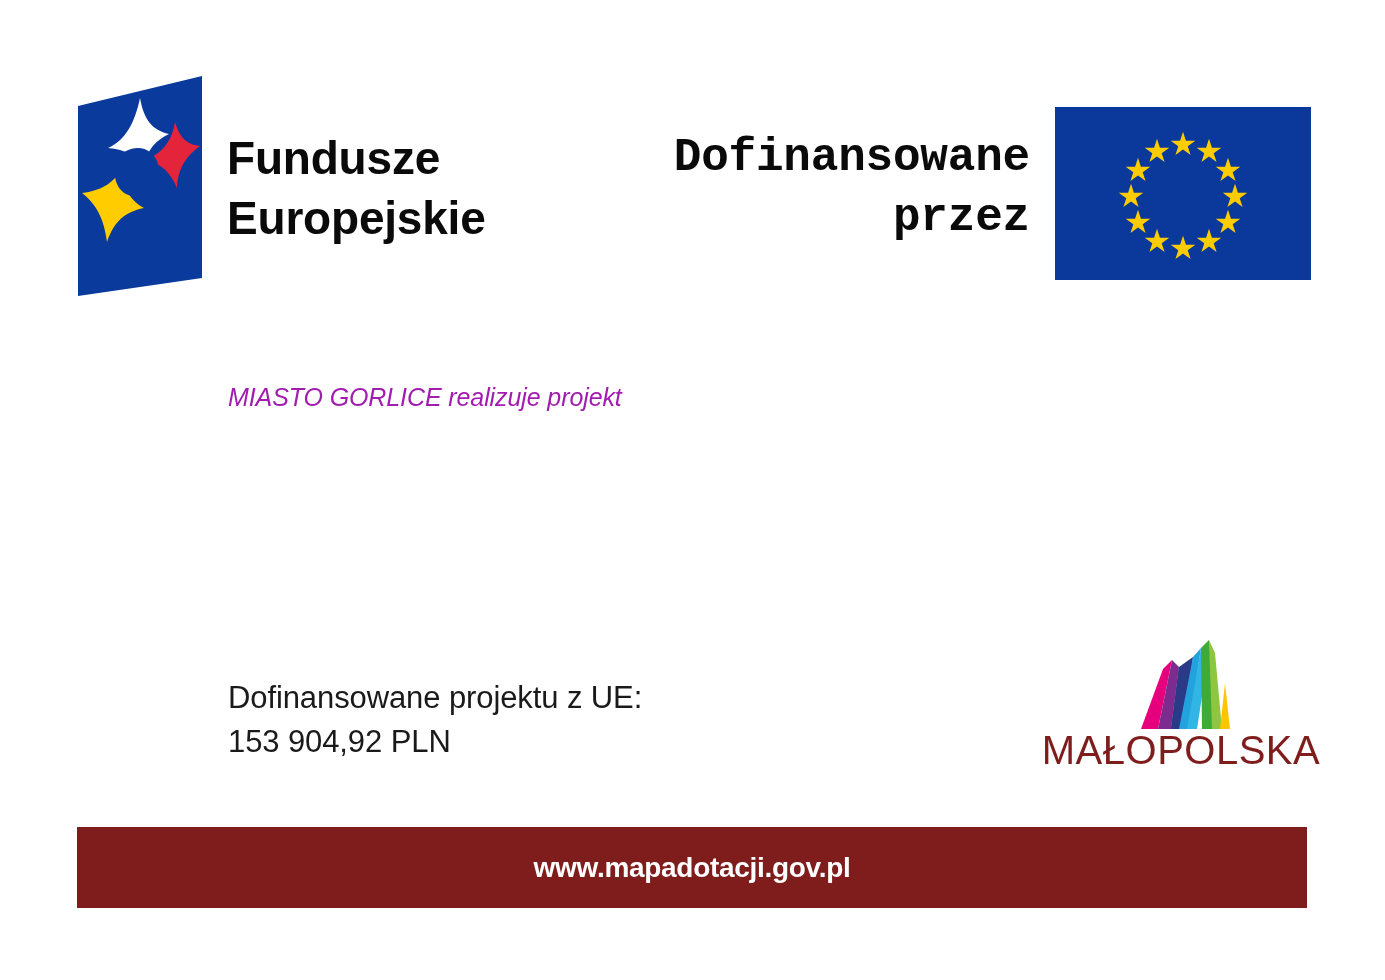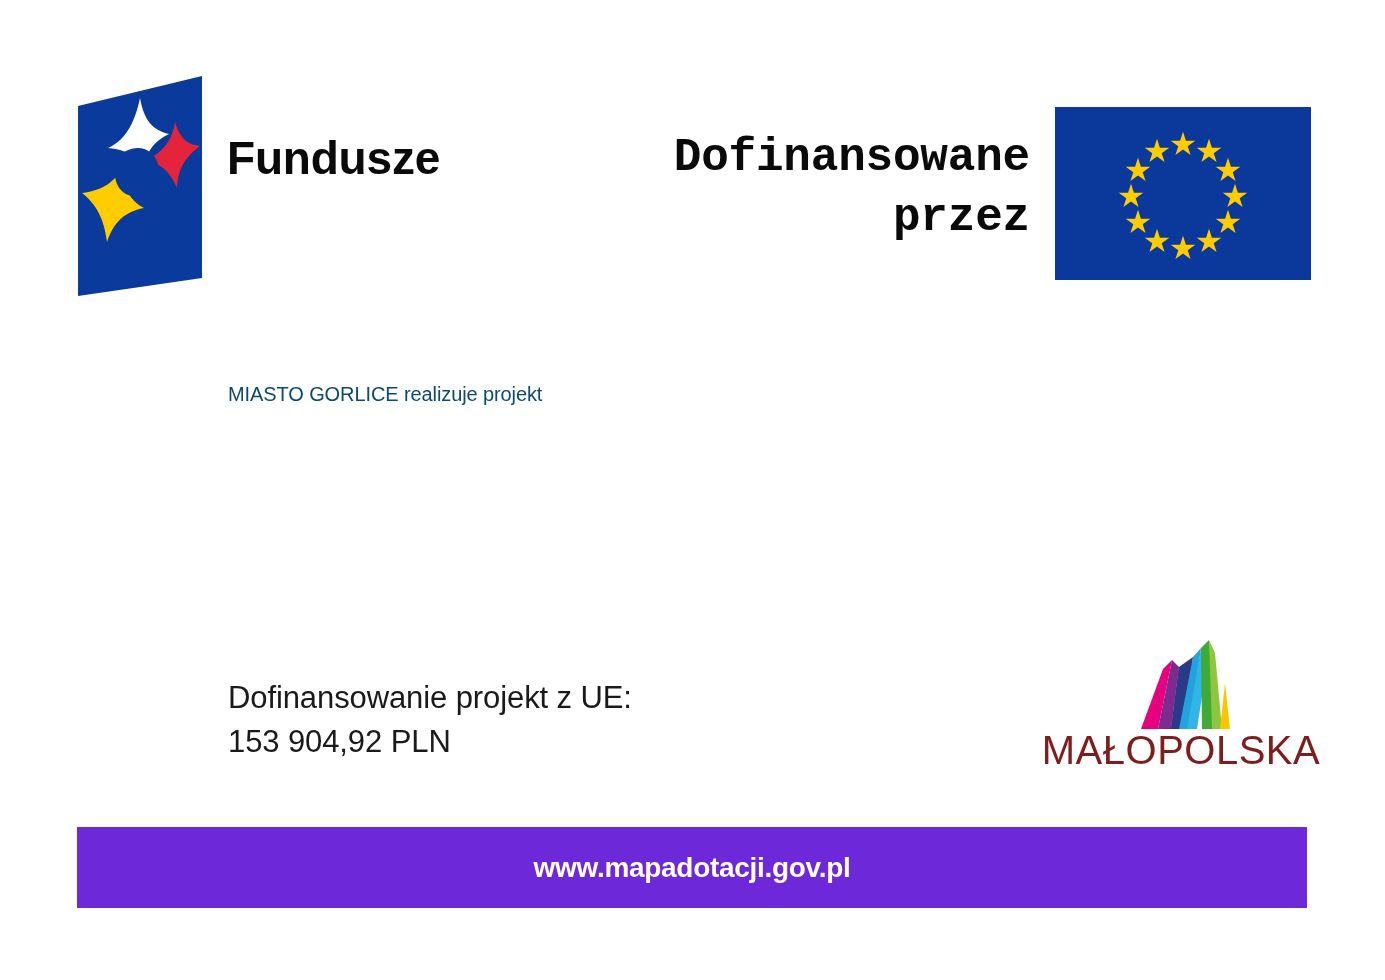--- a/index.html
+++ b/index.html
@@ -79,25 +79,26 @@
   .eu-flag svg { display: block; width: 256px; height: 173px; }
 
   
   .project-block {
     position: absolute;
     left: 228px;
     top: 381px;
     width: 900px;
   }
   .project-intro {
-    font-size: 20px;
+    font-size: 25px;
     font-weight: 400;
     line-height: 1.32;
-    color: #0c4a6e;
+    color: #a21caf;
     letter-spacing: -0.1px;
+    font-style: italic;
   }
   .project-title {
     margin-top: 3px;
     font-size: 31.5px;
     font-weight: 700;
     line-height: 1.42;
     color: #0a0a0a;
     letter-spacing: -0.1px;
   }
 
@@ -145,21 +146,21 @@
     line-height: 1.05;
   }
 
   
   .footer-bar {
     position: absolute;
     left: 77px;
     top: 827px;
     width: 1230px;
     height: 81px;
-    background: #6d28d9;
+    background: #7f1d1d;
     display: flex;
     align-items: center;
     justify-content: center;
   }
   .footer-url {
     color: #ffffff;
     font-size: 28px;
     font-weight: 700;
     letter-spacing: -0.3px;
   }
@@ -185,20 +186,21 @@
         <path d="M66 26 C70 48 78 58 95 62 C79 70 72 80 69 99
                  C62 84 52 77 34 76 C52 68 61 50 66 26 Z" fill="#ffffff"></path>
 
         <path d="M52 79 C66 72 80 78 84 92 C88 108 78 122 64 124
                  C50 126 40 114 41 100 C42 88 46 82 52 79 Z" fill="#0a3a9c"></path>
       </svg>
     </div>
 
     <div class="fe-wordmark">
       <div>Fundusze</div>
+      <div>Europejskie</div>
     </div>
 
     <div class="ue-wordmark">
       <div>Dofinansowane przez</div>
     </div>
 
     <div class="eu-flag">
       <svg viewBox="0 0 256 173" xmlns="http://www.w3.org/2000/svg" aria-hidden="true">
         <rect x="0" y="0" width="256" height="173" fill="#0a399b"></rect>
         <g fill="#ffcc00">
@@ -218,21 +220,21 @@
         </g>
       </svg>
     </div>
   </div>
 
   <div class="project-block">
     <div class="project-intro">MIASTO GORLICE realizuje projekt</div>
   </div>
 
   <div class="funding-block">
-    <div class="funding-label">Dofinansowanie projekt z UE:</div>
+    <div class="funding-label">Dofinansowane projektu z UE:</div>
     <div class="funding-amount">153 904,92 PLN</div>
   </div>
 
   <div class="malopolska-logo">
     <div class="malopolska-mark">
       <svg viewBox="0 0 104 92" xmlns="http://www.w3.org/2000/svg" aria-hidden="true">
 
         <polygon points="30,32 39,23 25,92 8,92" fill="#e6007e"></polygon>
         <polygon points="39,23 46,30 38,92 25,92" fill="#7d2b8e"></polygon>
 

